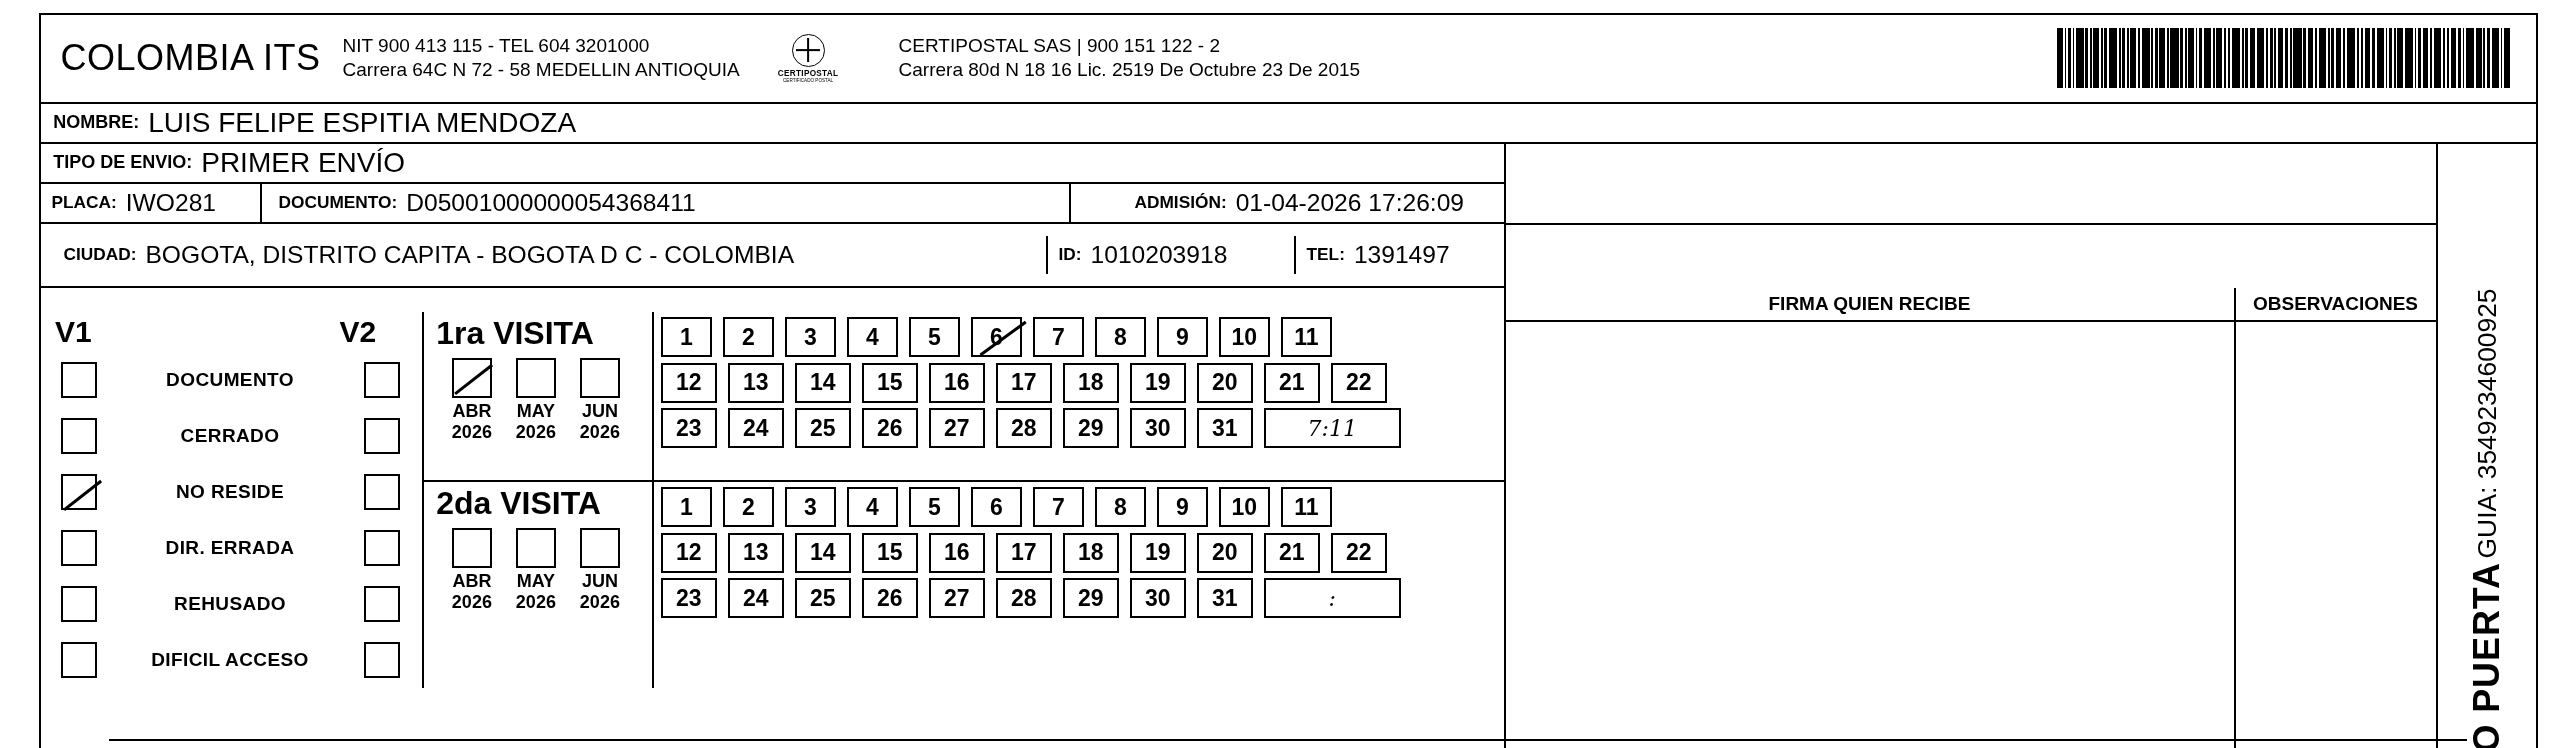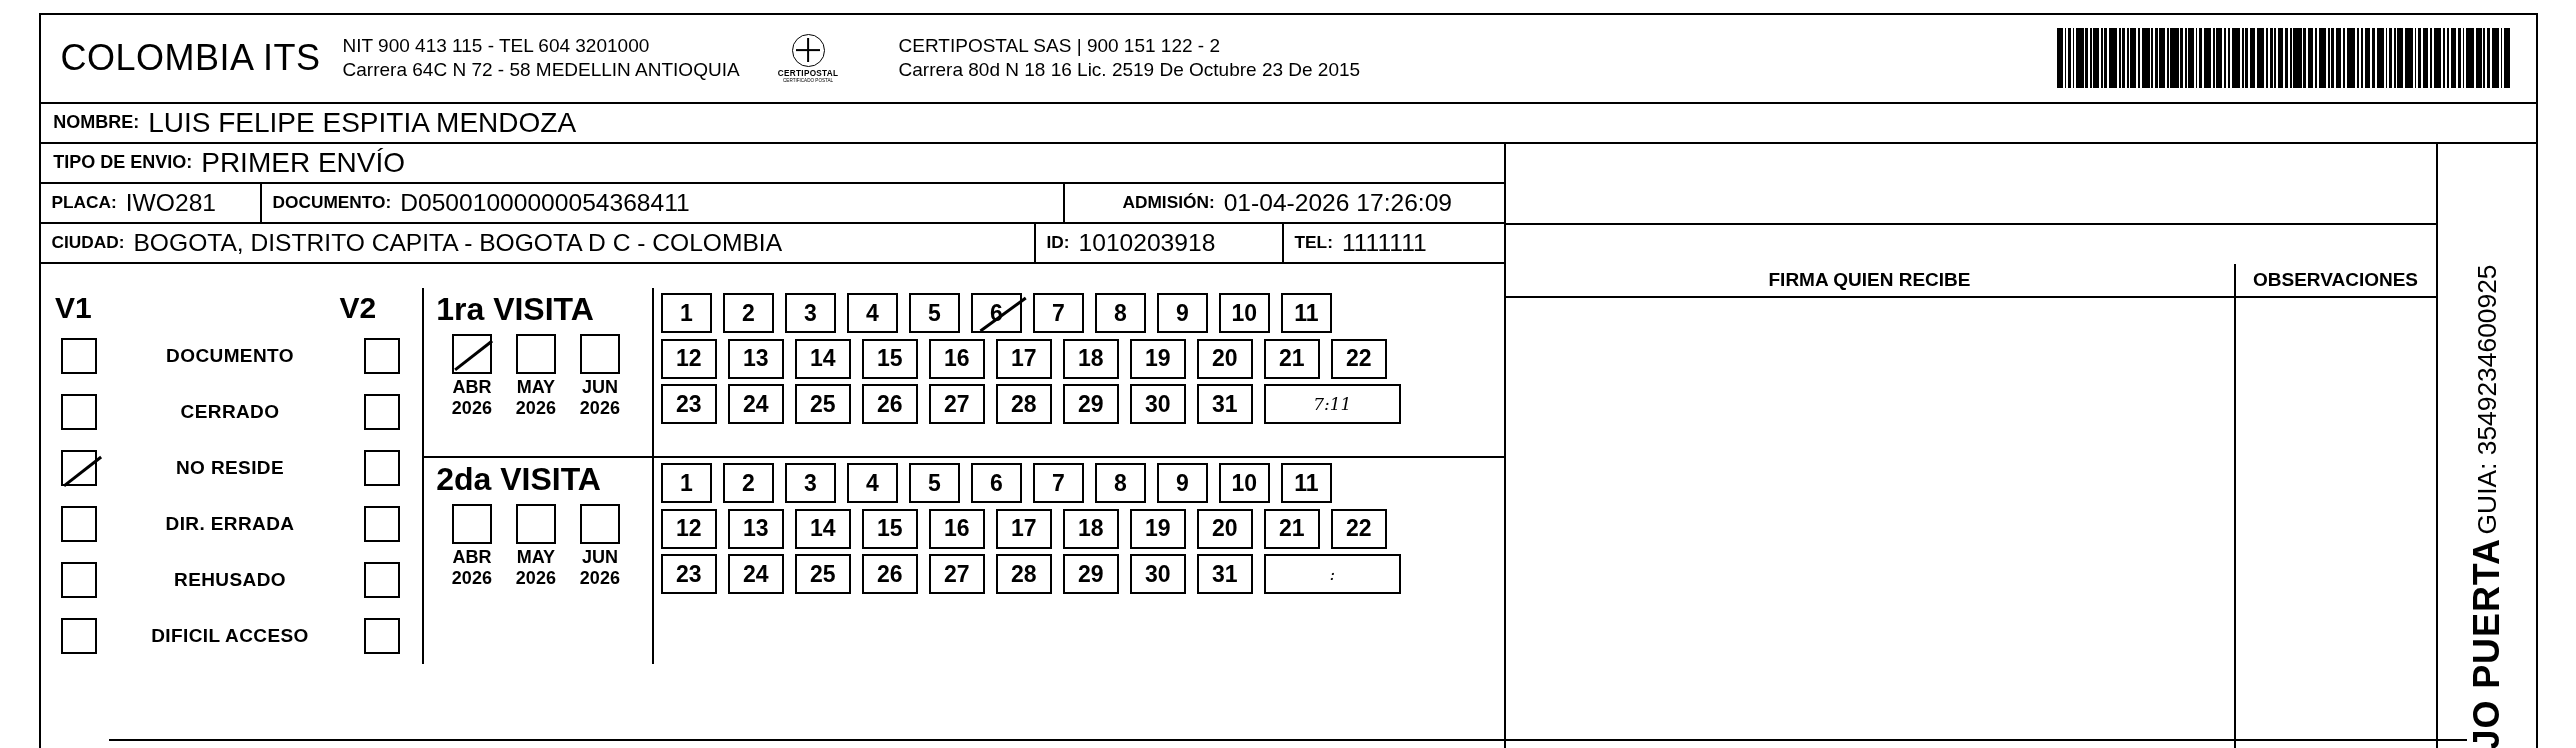--- a/index.html
+++ b/index.html
@@ -59,21 +59,21 @@
   .month .mb{width:40px;height:40px;border:2.7px solid #000;margin:0 auto;box-sizing:border-box;}
   .month .mn{font-size:18px;font-weight:bold;margin-top:3.6px;}
   .month .my{font-size:18px;font-weight:bold;}
   .sep{border-top:2.7px solid #000;}
 
   .daysgrid{flex:1;}
   .dayrow{display:flex;align-items:center;padding:5.5px 0 0 7.3px;}
   .day{width:51px;height:40px;border:2.7px solid #000;box-sizing:border-box;margin-right:11px;display:flex;align-items:center;justify-content:center;font-size:23px;font-weight:bold;}
   .day.w2{width:56px;}
   .timebox{width:137px;height:40px;border:2.7px solid #000;box-sizing:border-box;display:flex;align-items:center;justify-content:center;font-size:23px;}
-  .handw{font-family:"DejaVu Serif", serif;font-size:17px;font-style:italic;}
+  .handw{font-family:"DejaVu Serif", serif;font-size:22px;font-style:italic;}
   .struck{position:relative;}
   .struck:after{content:"";position:absolute;left:1.8px;top:18px;width:56px;height:2.7px;background:#000;transform:rotate(-36deg);}
 
   .mid-right{flex:1;display:flex;}
   .firma{flex:1;border-right:2.7px solid #000;}
   .firma .t,.obs .t{text-align:center;font-size:19px;font-weight:bold;padding:5.5px 0 0 0;border-bottom:2.7px solid #000;height:27px;}
   .obs{width:200px;}
 
   .sidebar{width:98px;border-left:2.7px solid #000;display:flex;align-items:center;justify-content:center;}
   .sidebar .vert{writing-mode:vertical-rl;transform:rotate(180deg);white-space:nowrap;}
@@ -192,47 +192,47 @@
     </div>
 
 
     <div style="display:flex;">
       <div style="width:1463px;border-right:2.7px solid #000;">
         <div class="row r-h">
           <span class="cap">TIPO DE ENVIO:</span>
           <span class="val">PRIMER ENVÍO</span>
         </div>
 
-        <div class="row r-h split" style="padding:0;">
+        <div class="row r-h split" style="padding:0;gap:6px;">
           <div class="cell" style="width:219px;height:38px;">
             <span class="cap-s">PLACA:</span>
             <span class="val-s">IWO281</span>
           </div>
           <div class="cell" style="width:801px;height:38px;">
             <span class="cap-s">DOCUMENTO:</span>
             <span class="val-s">D05001000000054368411</span>
           </div>
           <div class="cell" style="flex:1;height:38px;border-right:none;padding-left:47px;">
             <span class="cap-s">ADMISIÓN:</span>
             <span class="val-s">01-04-2026 17:26:09</span>
           </div>
         </div>
 
-        <div class="row r-h split" style="padding:0;">
+        <div class="row r-h split" style="padding:12px;">
           <div class="cell" style="width:993px;height:38px;">
             <span class="cap-s">CIUDAD:</span>
             <span class="val-s">BOGOTA, DISTRITO CAPITA - BOGOTA D C - COLOMBIA</span>
           </div>
           <div class="cell" style="width:246px;height:38px;">
             <span class="cap-s">ID:</span>
             <span class="val-s">1010203918</span>
           </div>
           <div class="cell" style="flex:1;height:38px;border-right:none;">
             <span class="cap-s">TEL:</span>
-            <span class="val-s">1111111</span>
+            <span class="val-s">1391497</span>
           </div>
         </div>
       </div>
 
       <div style="flex:1;display:flex;flex-direction:column;">
         <div style="height:79px;border-bottom:2.7px solid #000;"></div>
       </div>
       <div style="width:98px;border-left:2.7px solid #000;"></div>
     </div>
 

